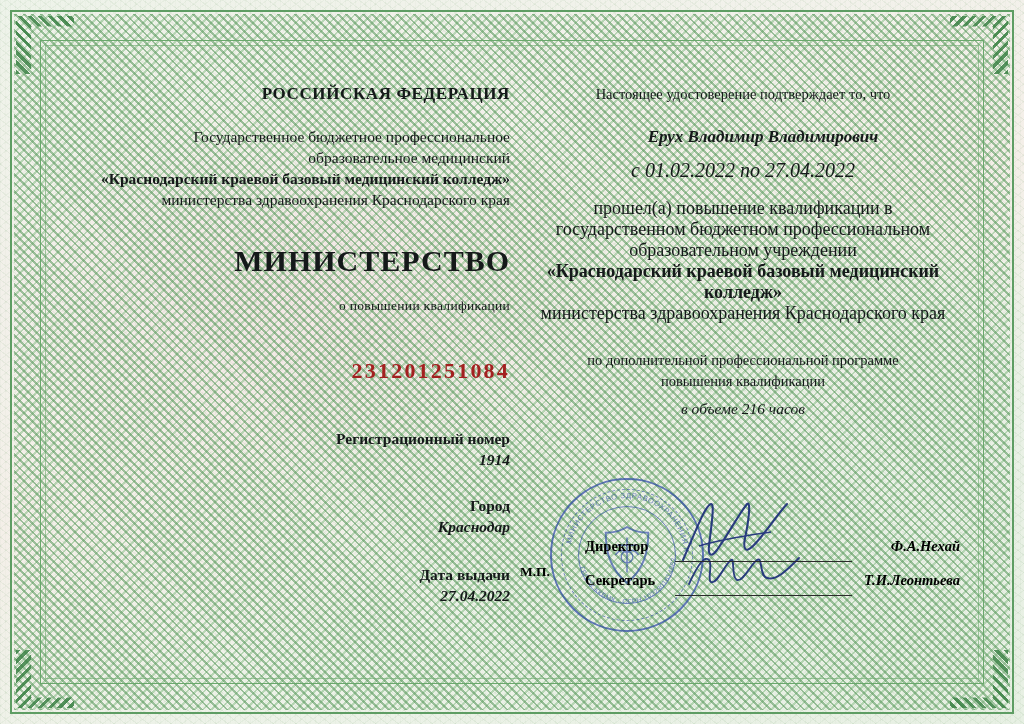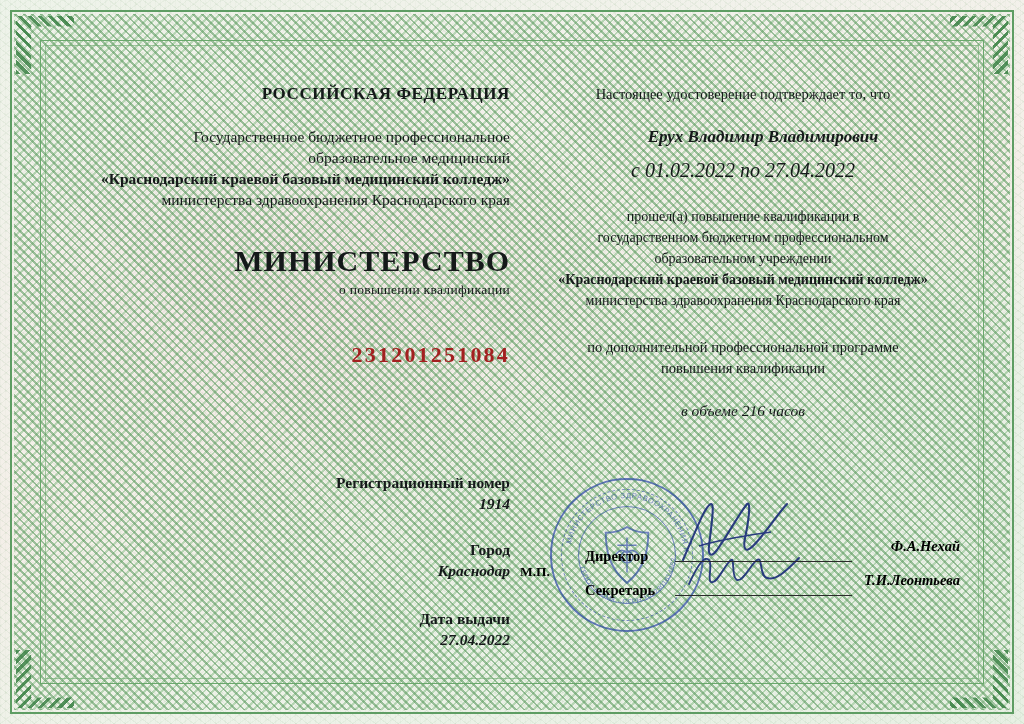--- a/index.html
+++ b/index.html
@@ -118,75 +118,75 @@
 
   .doc-title {
     font-weight: bold;
     font-size: 30px;
     letter-spacing: 1px;
     margin-top: 34px;
   }
   .doc-sub {
     font-size: 13.5px;
     letter-spacing: 0.3px;
-    margin-top: 4px;
+    margin-top: 20px;
   }
   .doc-number {
     color: #a32020;
     font-weight: bold;
     font-size: 22px;
     letter-spacing: 2.2px;
     margin-top: 44px;
   }
 
-  .reg-block { margin-top: 106px; }
+  .reg-block { margin-top: 46px; }
   .label { font-size: 15.5px; font-weight: bold; }
   .value-italic { font-size: 15.5px; font-style: italic; font-weight: bold; margin-top: 3px; }
   .city-block { margin-top: 28px; }
   .date-block { margin-top: 30px; }
 
   
   .r-line { font-size: 14.5px; line-height: 21px; }
   .name {
     font-weight: bold;
     font-style: italic;
     font-size: 17px;
     margin-top: 22px;
     padding-left: 40px;
   }
   .period {
     font-style: italic;
     font-size: 20px;
     margin-top: 12px;
   }
   .passed {
-    font-size: 14px;
+    font-size: 18px;
     line-height: 21px;
-    margin-top: 24px;
+    margin-top: 16px;
     font-weight: bold;
     font-family: Liberation Serif, serif;
   }
   .passed .reg { font-weight: normal; }
   .program-label {
     font-size: 14.5px;
     line-height: 21px;
     margin-top: 26px;
   }
   .program-name {
     font-weight: bold;
     font-style: italic;
     font-size: 15.5px;
     line-height: 22px;
     margin-top: 28px;
     text-decoration: underline;
   }
   .volume {
     font-style: italic;
     font-size: 15.5px;
-    margin-top: 23px;
+    margin-top: 8px;
   }
 
   
   .sign-area {
     position: absolute;
     left: 430px;
     bottom: 30px;
     width: 470px;
     height: 150px;
   }
@@ -194,21 +194,21 @@
     position: absolute;
     left: 95px;
     width: 375px;
     height: 26px;
   }
   .sign-row.r1 { top: 48px; }
   .sign-row.r2 { top: 82px; }
   .sign-role {
     position: absolute;
     left: 0;
-    top: 12px;
+    top: 2px;
     font-size: 14.5px;
     font-weight: bold;
   }
   .sign-line {
     position: absolute;
     left: 90px;
     right: 108px;
     bottom: 0;
     border-bottom: 1px solid #2b2b2b;
   }

